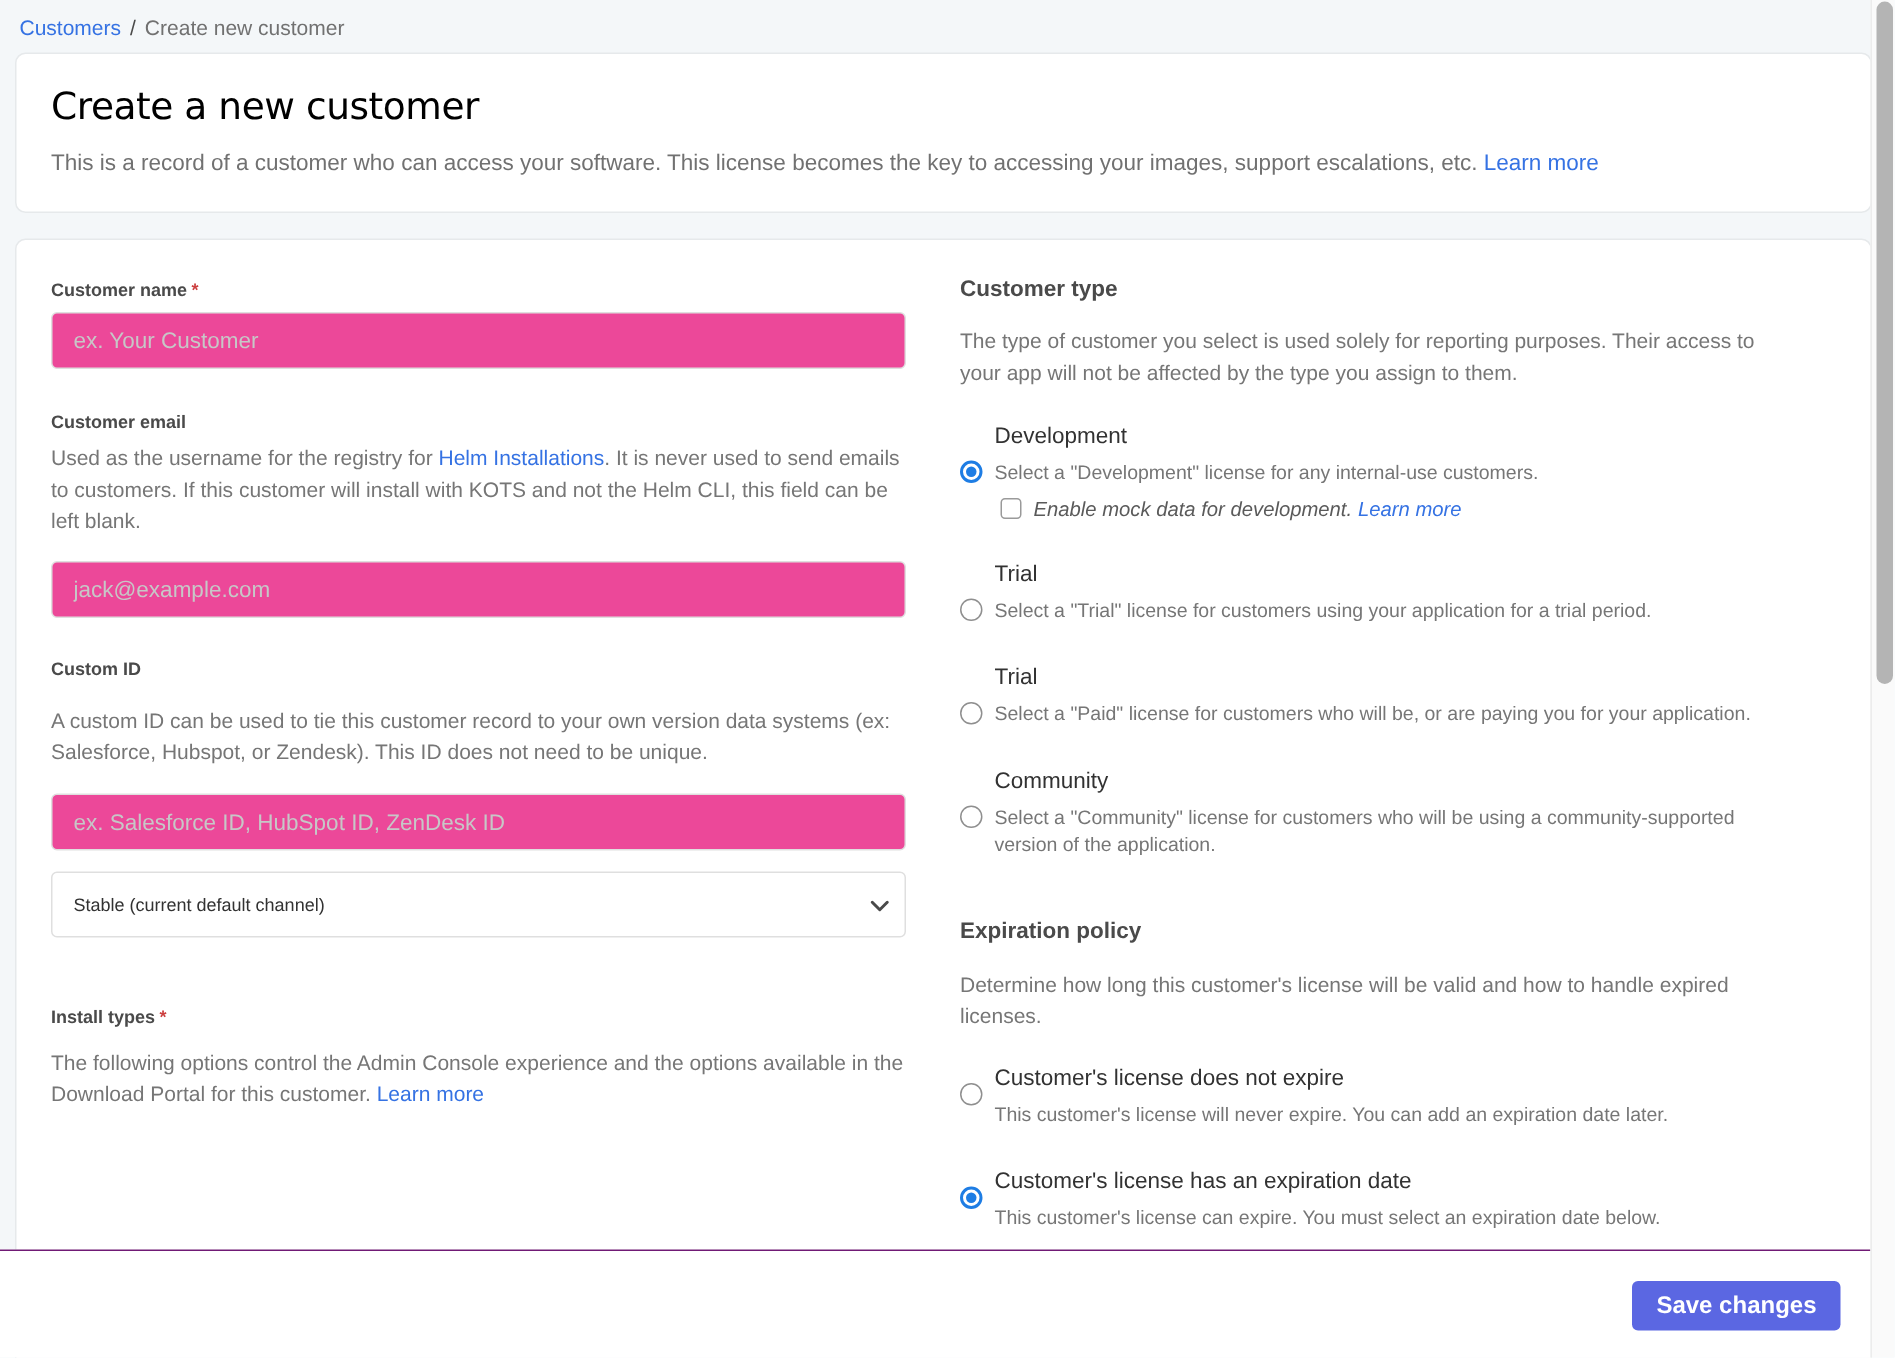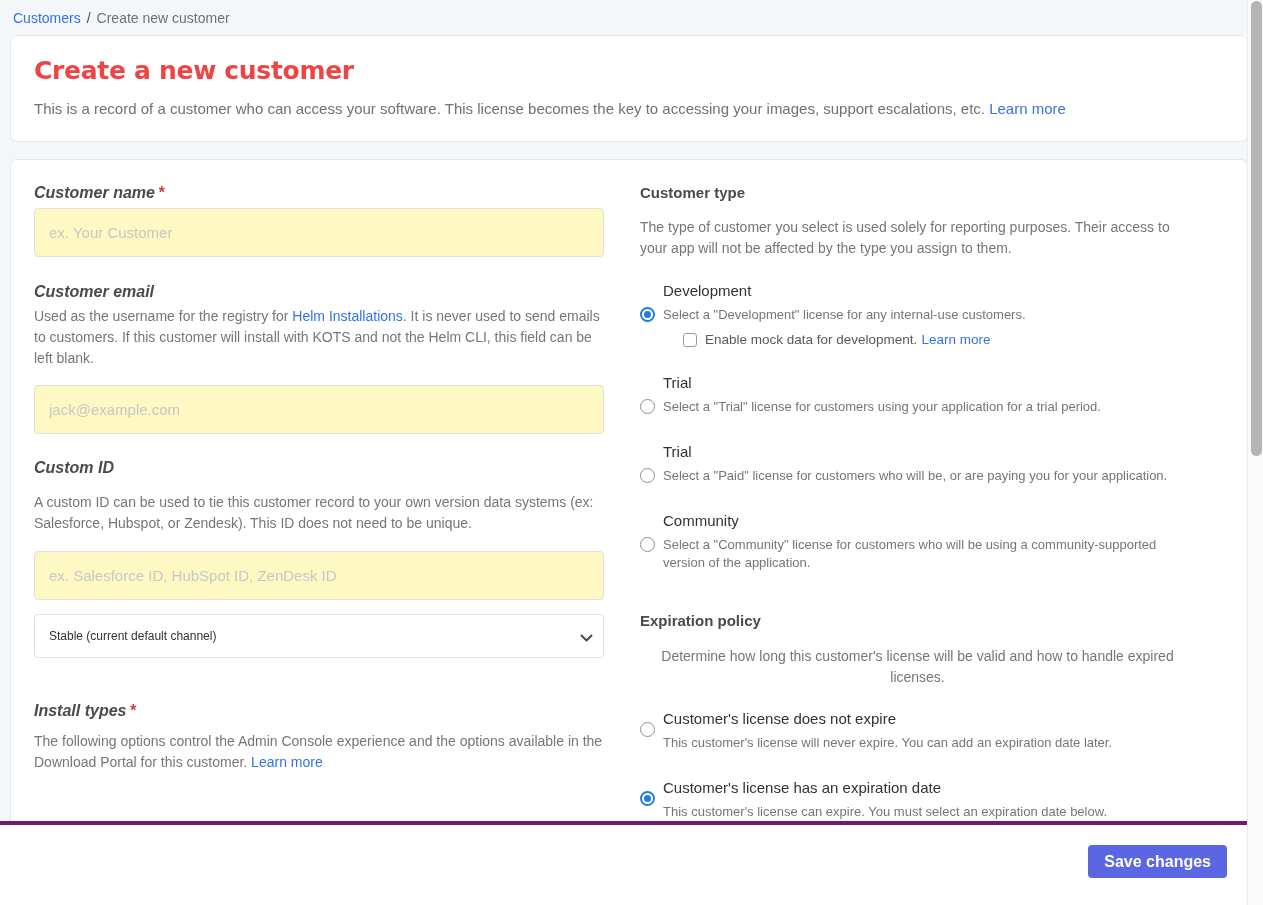--- a/index.html
+++ b/index.html
@@ -21,59 +21,58 @@
   .card {
     background: #fff;
     border: 1px solid #e6e9eb;
     border-radius: 7px;
     margin: 0 15px 0 10px;
   }
   .header-card { margin-top: 9px; padding: 20px 23px 24px; }
   .header-card h1 {
     font-family: "DejaVu Sans", sans-serif;
     font-size: 25px;
-    font-weight: bold;
-    color: #ef4444;
+    font-weight: normal;
+    color: #000000;
     letter-spacing: -0.3px;
   }
   .header-card p { margin-top: 15px; font-size: 15px; color: #717171; }
   .form-card {
     margin-top: 17px;
     padding: 24px 23px 140px;
     display: flex;
     gap: 36px;
     min-height: 760px;
   }
   .col-left { width: 570px; flex: none; }
   .col-right { width: 555px; flex: none; }
   .field-label {
-    font-size: 16px;
+    font-size: 12px;
     font-weight: 600;
     color: #4a4a4a;
     line-height: 18px;
-    font-style: italic;
   }
   .req { color: #cc3f3f; margin-left: 3px; font-weight: 600; }
   .para {
     font-size: 14px;
     line-height: 21px;
     color: #767676;
   }
   .text-input {
     display: block;
     width: 100%;
-    height: 49px;
+    height: 38px;
     border: 1px solid #dfdfdf;
     border-radius: 4px;
     padding: 0 14px;
     font-size: 15px;
     font-family: inherit;
     color: #323232;
     outline: none;
-    background: #fef9c3;
+    background: #ec4899;
   }
   .text-input::placeholder { color: #c7c7c7; }
   .select-wrap { position: relative; margin-top: 14px; }
   .select-input {
     -webkit-appearance: none;
     appearance: none;
     display: block;
     width: 100%;
     height: 44px;
     border: 1px solid #dfdfdf;
@@ -112,47 +111,48 @@
   .radio.checked { border: 2px solid #1e7de4; }
   .radio.checked::after {
     content: "";
     position: absolute;
     inset: 2px;
     border-radius: 50%;
     background: #1e7de4;
   }
   .check-row {
     margin-top: 8px;
-    margin-left: 20px;
+    margin-left: 4px;
     display: flex;
-    align-items: center;
+    align-items: flex-start;
     font-size: 13.5px;
     color: #5a5a5a;
+    font-style: italic;
   }
   .checkbox {
     width: 14px;
     height: 14px;
     border: 1px solid #9a9a9a;
     border-radius: 3px;
     background: #fff;
     margin-right: 8px;
     flex: none;
     cursor: pointer;
   }
   .check-row .link { margin-left: 4px; }
   .mt-exp { margin-top: 40px; }
   
   .footer-bar {
     position: absolute;
     left: 0;
     bottom: 0;
     width: 1247px;
-    height: 84px;
-    background: #fff;
-    border-top: 4px solid #701a75;
+    height: 72px;
+    background: #fff;
+    border-top: 1px solid #701a75;
     z-index: 5;
   }
   .save-btn {
     position: absolute;
     right: 20px;
     top: 20px;
     height: 33px;
     padding: 0 16px;
     background: #5b67e2;
     color: #fff;
@@ -256,21 +256,21 @@
       <div class="opt-desc">Select a "Paid" license for customers who will be, or are paying you for your application.</div>
     </div>
 
     <div class="opt">
       <span class="radio"></span>
       <div class="opt-title">Community</div>
       <div class="opt-desc">Select a "Community" license for customers who will be using a community-supported version of the application.</div>
     </div>
 
     <div class="section-head mt-exp">Expiration policy</div>
-    <p class="para" style="margin-top:16px;text-align:center;">Determine how long this customer's license will be valid and how to handle expired licenses.</p>
+    <p class="para" style="margin-top:16px;">Determine how long this customer's license will be valid and how to handle expired licenses.</p>
 
     <div class="opt opt-exp" style="margin-top:21px;">
       <span class="radio"></span>
       <div class="opt-title">Customer's license does not expire</div>
       <div class="opt-desc">This customer's license will never expire. You can add an expiration date later.</div>
     </div>
 
     <div class="opt opt-exp">
       <span class="radio checked"></span>
       <div class="opt-title">Customer's license has an expiration date</div>

